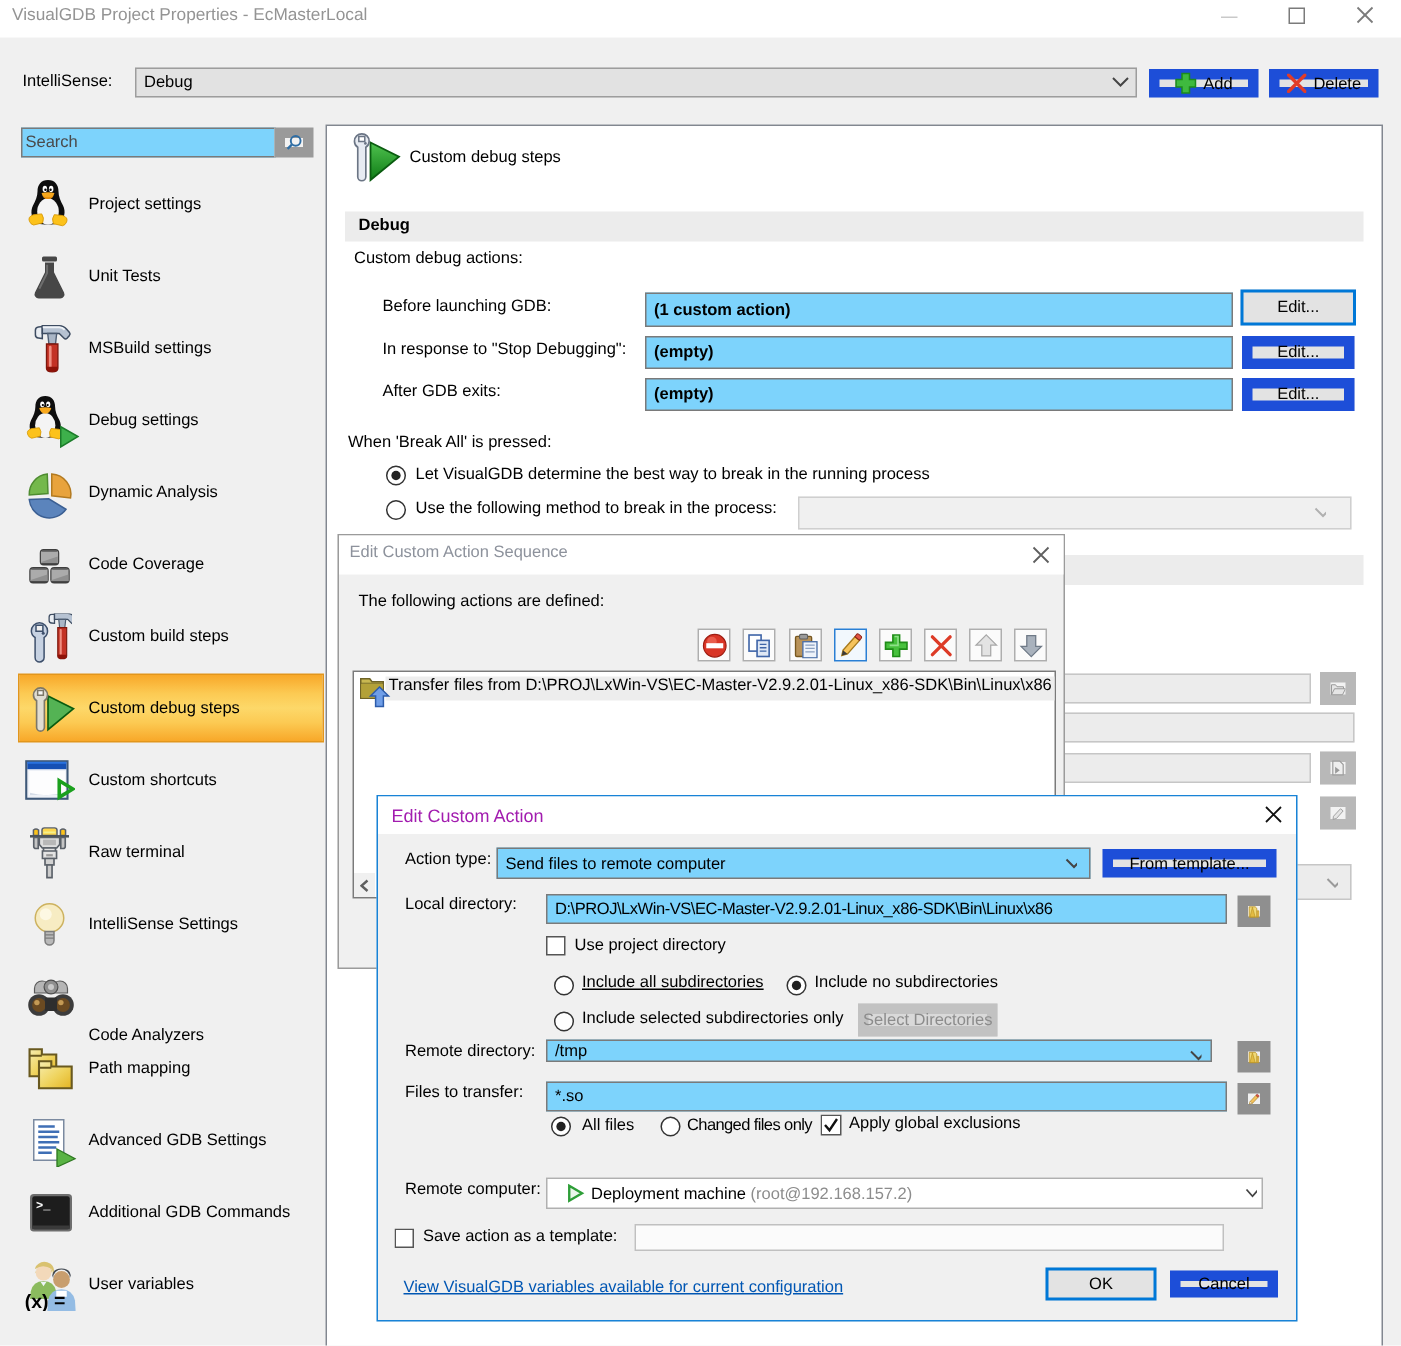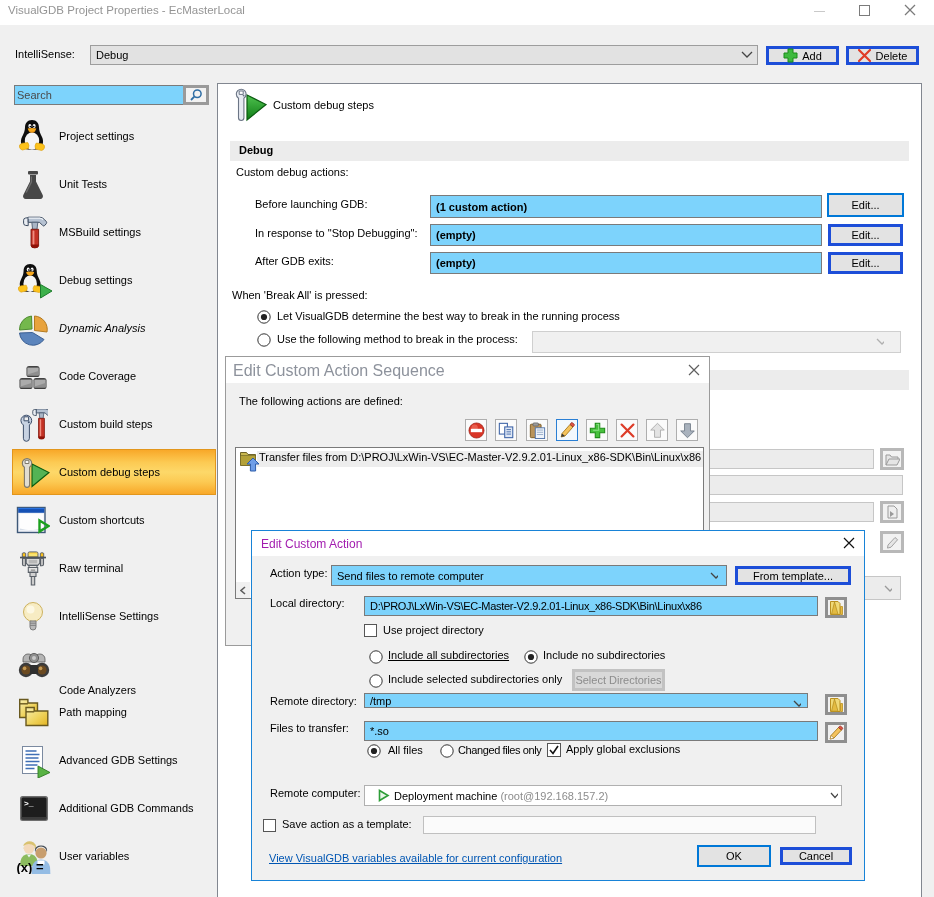--- a/index.html
+++ b/index.html
@@ -1,20 +1,20 @@
 <!DOCTYPE html>
 <html><head><meta charset="utf-8">
 <style>
 html,body{margin:0;padding:0;}
 body{width:934px;height:897px;position:relative;overflow:hidden;background:#f0f0f0;
  font-family:"Liberation Sans",sans-serif;font-size:11px;color:#000;}
 .a{position:absolute;}
 .tb{position:absolute;background:#7dd3fc;border:1px solid #7a7a7a;box-sizing:border-box;
  display:flex;align-items:center;padding-left:5px;white-space:nowrap;overflow:hidden;}
-.btn{position:absolute;background:#e3e3e3;border:3px solid #1d4ed8;box-sizing:border-box;
+.btn{position:absolute;background:#e3e3e3;border:7px solid #1d4ed8;box-sizing:border-box;
  display:flex;align-items:center;justify-content:center;white-space:nowrap;}
 .lbl{position:absolute;white-space:nowrap;}
 .chev{position:absolute;width:8px;height:8px;}
 .dim{background:#ececec;border:1px solid #c6c6c6;}
 svg{display:block;}
 </style></head>
 <body>
 
 <div class="a" style="left:0;top:0;width:934px;height:25px;background:#ffffff;"></div>
 <div class="lbl" style="left:8px;top:4px;font-size:11.5px;color:#949494;">VisualGDB Project Properties - EcMasterLocal</div>
@@ -97,21 +97,21 @@
  </g>
  <path d="M23.5 21.5 L35 28 L23.5 35z" fill="#3db04b" stroke="#1c7c2a" stroke-width="1"></path>
 </svg>
 <div class="lbl" style="left:59px;top:226px;">MSBuild settings</div>
 
 <svg class="a" style="left:17px;top:315px;" width="32" height="31" viewBox="0 0 32 31">
  <path d="M14.5 1 A 13.5 13.5 0 0 0 2.5 15 L 15 14z" fill="#74b84c" stroke="#4e8c30" stroke-width="1"></path>
  <path d="M17.5 1 A 13.5 13.5 0 0 1 30 17 L 17.5 15.5z" fill="#e8a33d" stroke="#b37a20" stroke-width="1"></path>
  <path d="M2.5 18 A 13.5 13.5 0 0 0 27 24.5 L 15.5 17.5z" fill="#5b84bc" stroke="#3b5f93" stroke-width="1"></path>
 </svg>
-<div class="lbl" style="left:59px;top:322px;font-style:italic;">Dynamic Analysis</div>
+<div class="lbl" style="left:59px;top:322px;">Dynamic Analysis</div>
 
 <svg class="a" style="left:19px;top:365px;" width="28" height="25" viewBox="0 0 28 25">
  <g>
   <g transform="translate(7.5,1)">
           <rect x="0" y="0" width="13" height="11" rx="2.6" fill="#3f3f3f"></rect>
           <rect x="0.8" y="1.6" width="11.4" height="7.8" fill="#ababab"></rect>
           <path d="M1 8.6 l11 -3.6 v4.4 H1z" fill="#8f8f8f"></path>
           <rect x="1.6" y="0.9" width="9.8" height="1" fill="#6a6a6a"></rect>
         </g>
   <g transform="translate(0.5,13)">
@@ -328,21 +328,21 @@
     </div>
 <div class="a dim" style="left:430px;top:576px;width:471px;height:24px;box-sizing:border-box;"></div>
 <svg class="chev" style="left:884px;top:585px;" width="12" height="9">
       <path d="M1 1 L6 6 L11 1" fill="none" stroke="#9a9a9a" stroke-width="1.3"></path>
     </svg>
 </div>
 
 <div id="seqdlg">
 <div class="a" style="left:225px;top:356px;width:485px;height:290px;background:#f0f0f0;border:1px solid #9b9b9b;box-sizing:border-box;"></div>
 <div class="a" style="left:226px;top:357px;width:483px;height:26px;background:#fff;"></div>
-<div class="lbl" style="left:233px;top:362px;color:#8d929c;font-size:16px;">Edit Custom Action Sequence</div>
+<div class="lbl" style="left:233px;top:362px;color:#8d929c;font-size:11px;">Edit Custom Action Sequence</div>
 <svg class="a" style="left:688px;top:364px;" width="12" height="12">
       <path d="M1 1 L11 11 M11 1 L1 11" stroke="#5f5f5f" stroke-width="1.2"></path>
     </svg>
 <div class="lbl" style="left:239px;top:395px;">The following actions are defined:</div>
 
 <style>.tbtn{position:absolute;top:419px;width:22px;height:22px;border:1px solid #aeaeae;background:#fbfbfb;box-sizing:border-box;display:flex;align-items:center;justify-content:center;}</style>
 <div class="tbtn" style="left:465px;">
 <svg width="17" height="17" viewBox="0 0 18 18">
  <circle cx="9" cy="9" r="8" fill="#d93526" stroke="#9e1d12" stroke-width="0.8"></circle>
  <circle cx="7" cy="6" r="3.4" fill="#ef6e5d" opacity="0.7"></circle>

